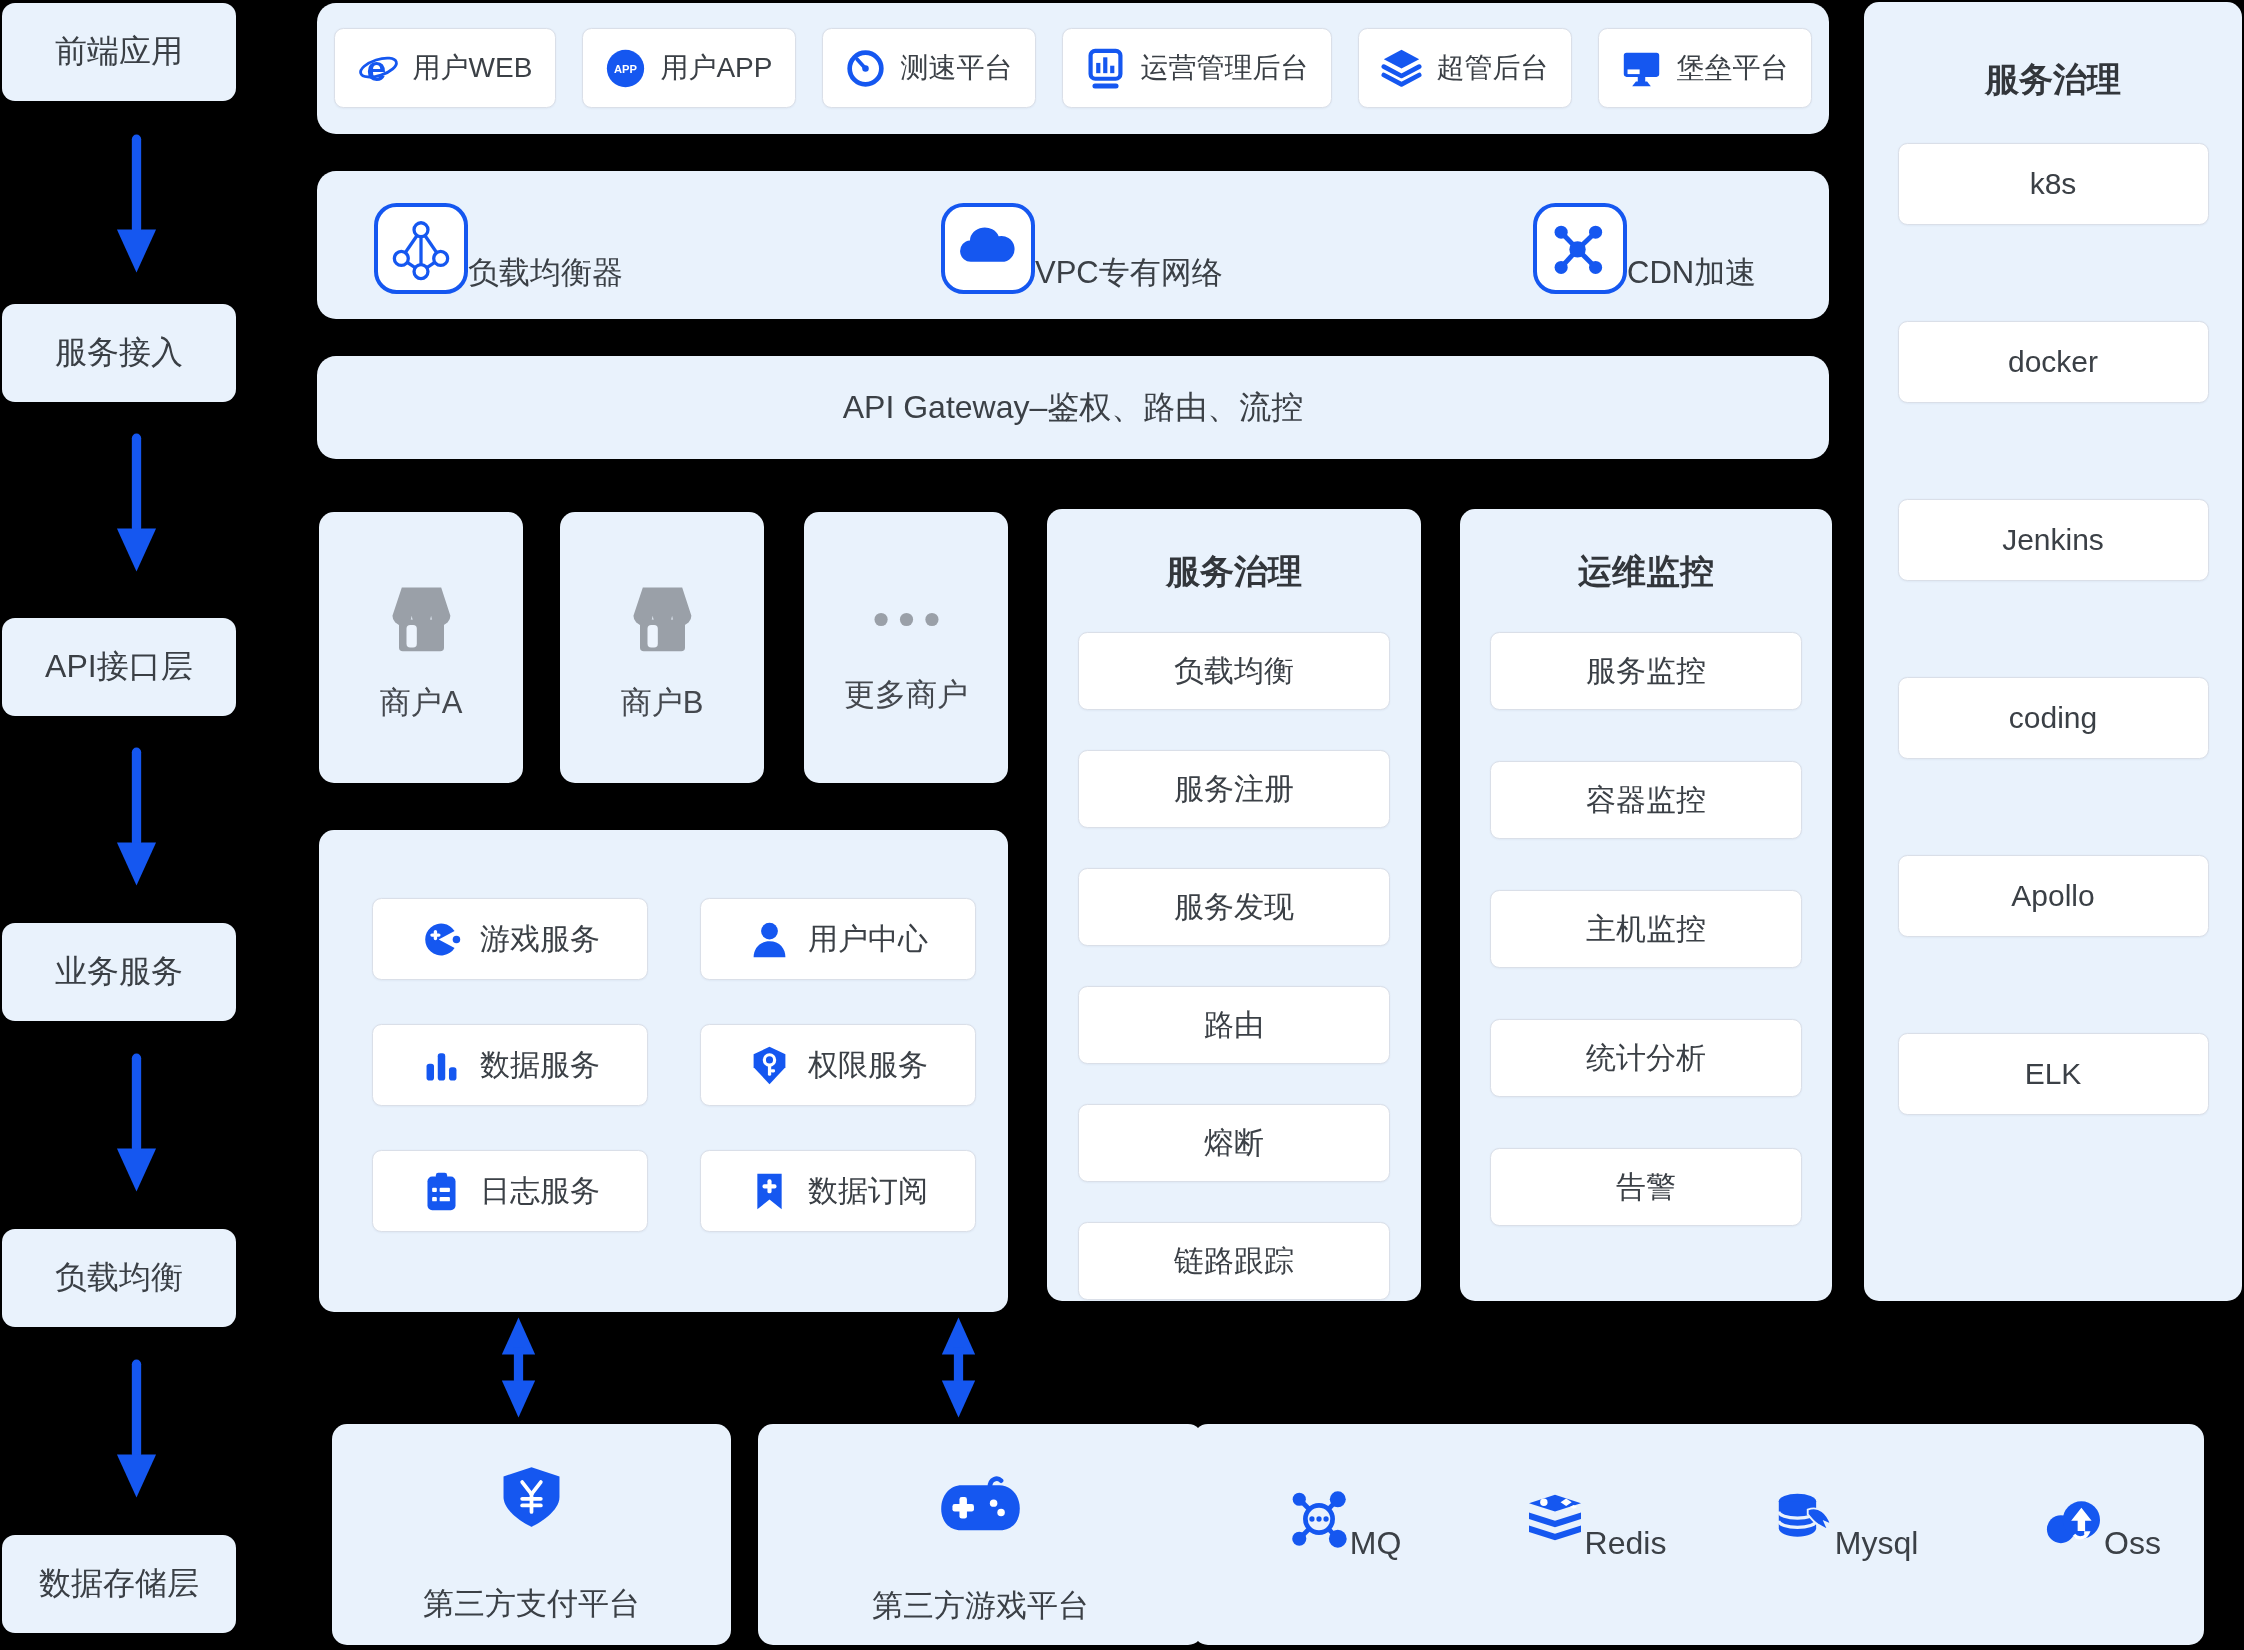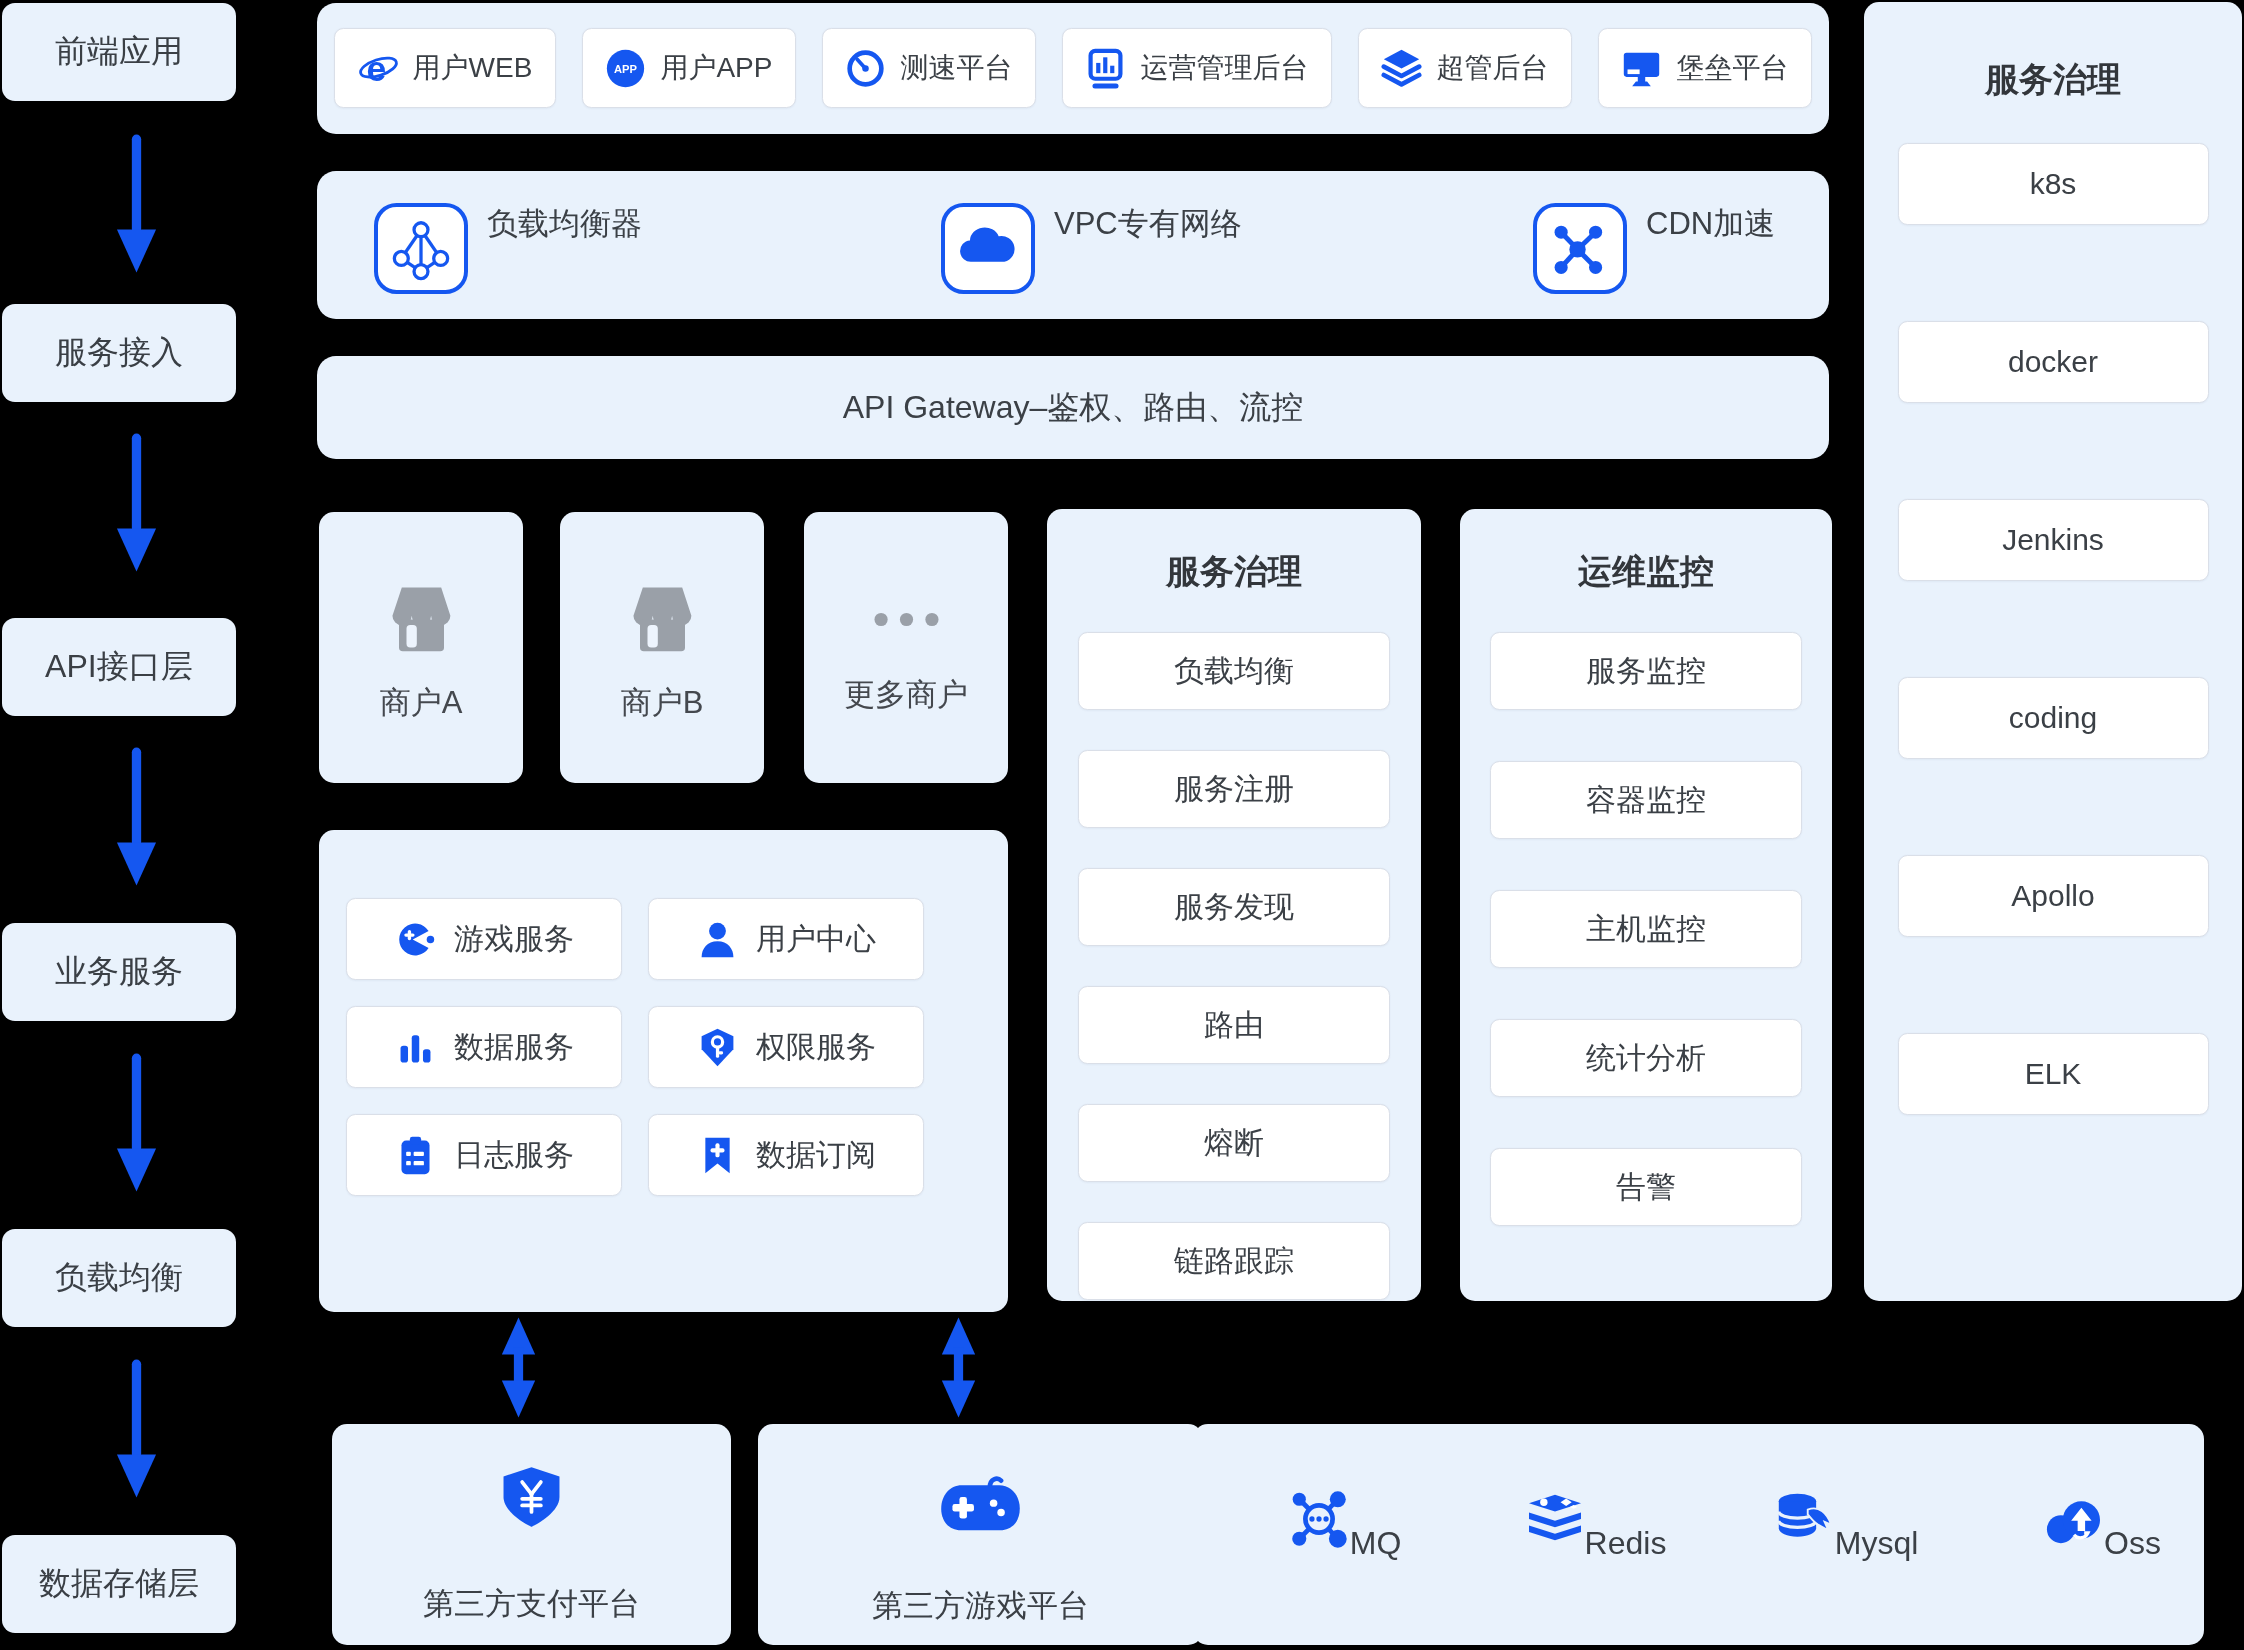--- a/index.html
+++ b/index.html
@@ -9,33 +9,33 @@
             display:flex;align-items:center;justify-content:center;font-size:32px;color:#3A3F45;}
   .down-arrow{position:absolute;left:116px;}
   .dbl-arrow{position:absolute;top:1317px;}
   .panel{position:absolute;background:#E9F2FC;border-radius:19px;}
   .card{background:#fff;border:0.9px solid #DADFE8;border-radius:9.4px;box-sizing:border-box;
         box-shadow:0 0.9px 1.9px rgba(40,60,90,.05);}
   .top-apps{left:317px;top:2.8px;width:1512px;height:131px;display:flex;align-items:center;
             justify-content:center;gap:26px;}
   .app-card{height:80px;display:flex;align-items:center;padding:0 22.5px;gap:14px;font-size:28px;color:#3B4046;white-space:nowrap;}
   .net-row{left:317px;top:171px;width:1512px;height:148px;}
-  .net-item{position:absolute;top:32px;display:flex;align-items:flex-start;gap:19px;font-size:31px;color:#3B4046;white-space:nowrap;}
+  .net-item{position:absolute;top:32px;display:flex;align-items:flex-end;font-size:31px;color:#3B4046;white-space:nowrap;}
   .icon-tile{width:94px;height:91px;background:#fff;border:4.7px solid #1557F0;border-radius:22.5px;
              box-sizing:border-box;display:flex;align-items:center;justify-content:center;}
   .gateway{left:317px;top:356px;width:1512px;height:103px;display:flex;align-items:center;
            justify-content:center;font-size:32px;color:#3B4046;}
   .merchant{position:absolute;top:512px;width:204px;height:271px;background:#E9F2FC;border-radius:15px;
             display:flex;flex-direction:column;align-items:center;}
   .merchant .m-icon{margin-top:67px;height:77px;display:flex;align-items:center;}
   .merchant .m-label{margin-top:26px;font-size:31px;color:#44484E;}
   .merchant .m-dots{margin-top:96px;height:22.5px;display:flex;align-items:center;}
   .merchant .m-label2{margin-top:43px;font-size:31px;color:#44484E;}
   .biz{left:319px;top:830px;width:689px;height:482px;background:#E9F2FC;border-radius:15px;}
-  .biz-grid{display:grid;grid-template-columns:276px 276px;column-gap:52px;row-gap:44px;padding:68px 0 0 27px;gap:26px;}
+  .biz-grid{display:grid;grid-template-columns:276px 276px;column-gap:52px;row-gap:44px;padding:68px 0 0 53px;}
   .biz-card{height:82px;display:flex;align-items:center;padding-left:47px;gap:17px;font-size:30px;color:#3B4046;}
   .list-panel{position:absolute;background:#E9F2FC;border-radius:15px;}
   .panel-title{text-align:center;font-size:34px;font-weight:600;color:#32363B;height:43px;line-height:43px;}
   .list-card{width:312px;height:78px;margin:0 auto;display:flex;align-items:center;justify-content:center;
              font-size:30px;color:#3B4046;}
   .gov{left:1047px;top:509px;width:374px;height:792px;}
   .gov .panel-title{padding-top:41px;}
   .gov .list-card{margin-top:40px;}
   .gov .list-card.first{margin-top:39px;}
   .mon{left:1460px;top:509px;width:372px;height:792px;}

